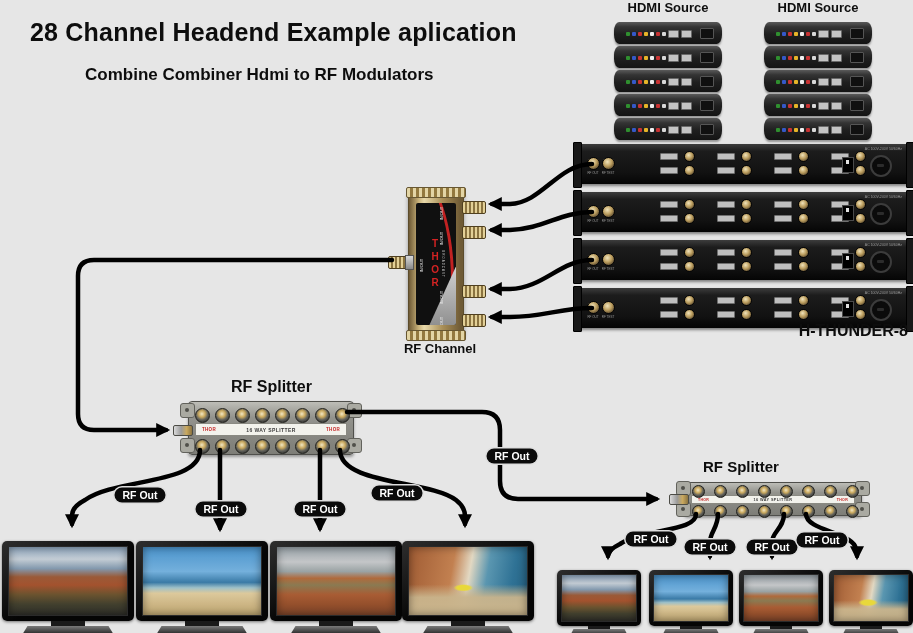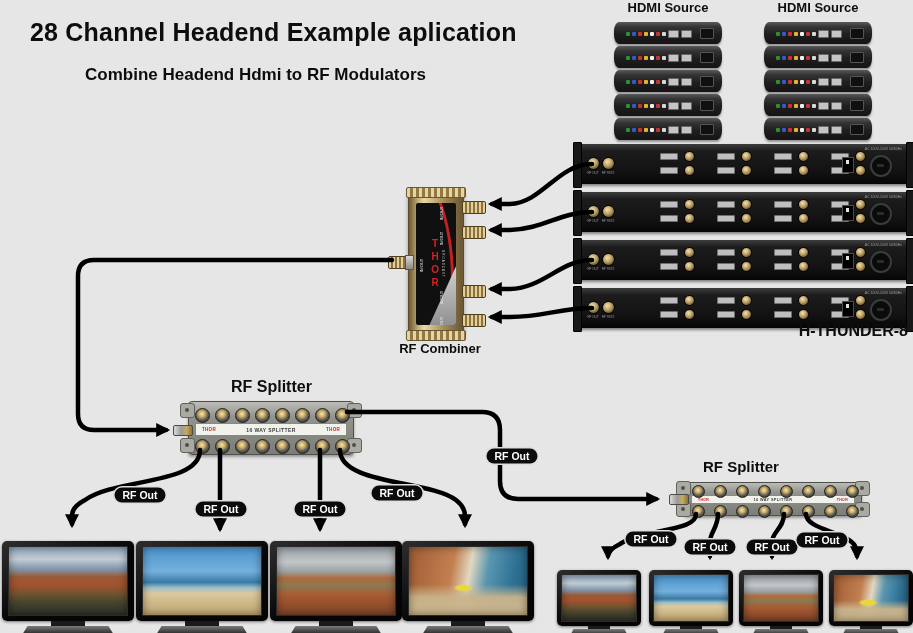--- a/index.html
+++ b/index.html
@@ -99,21 +99,21 @@
         radial-gradient(ellipse 16px 6px at 46% 60%,#e8d83a 0%,#e8d83a 40%,rgba(0,0,0,0) 62%),
         linear-gradient(180deg,rgba(0,0,0,0) 55%,rgba(201,180,140,.95) 74%,#c9b48c 100%),
         linear-gradient(100deg,#a05c34 0%,#c28050 36%,#e2d8c2 50%,#5a96b0 64%,#2f7295 84%,#245f80 100%);}
 </style>
 </head>
 <body>
 
 <div class="canvas">
 
   <div class="title">28 Channel Headend Example aplication</div>
-  <div class="subtitle">Combine Headend Hdmi to RF Modulators</div>
+  <div class="subtitle">Combine Combiner Hdmi to RF Modulators</div>
 
   <div class="stack" id="stackL" style="left:614px;top:0;">
     <div class="stack-label">HDMI Source</div>
   <div class="stb" style="top: 22px; left: 0px;">
         <div class="stb-ports">
           <span class="dot" style="background: rgb(47, 143, 47);"></span>
           <span class="dot" style="background: rgb(53, 88, 200);"></span>
           <span class="dot" style="background: rgb(200, 50, 50);"></span>
           <span class="dot" style="background: rgb(230, 180, 40);"></span>
           <span class="dot" style="background: rgb(239, 239, 239);"></span>
@@ -414,21 +414,21 @@
       <div class="cinout" style="left:-6px;top:60px;">IN/OUT</div>
     </div>
 
     <div class="fcon" style="left:53px;top:7.5px;"></div>
     <div class="fcon" style="left:53px;top:32.5px;"></div>
     <div class="fcon" style="left:53px;top:91.5px;"></div>
     <div class="fcon" style="left:53px;top:120.5px;"></div>
     <div class="fcon" style="left:-21px;top:62.5px;"></div>
     <div class="fnut" style="left:-4px;top:61.5px;"></div>
   </div>
-  <div class="seclabel" style="left:395px;top:341px;font-size:13px;width:90px;text-align:center;">RF Combiner</div>
+  <div class="seclabel" style="left:395px;top:341px;font-size:13px;width:90px;text-align:center;">RF Channel</div>
 
   <div class="seclabel" style="left:231px;top:378px;font-size:16px;">RF Splitter</div>
   <div class="splitter" id="spl1" style="left:188px;top:401px;width:164px;height:52px;">
     <div class="ear" style="left:-9px;top:1px;"></div>
     <div class="ear" style="left:-9px;bottom:1px;"></div>
     <div class="ear" style="right:-9px;top:1px;"></div>
     <div class="ear" style="right:-9px;bottom:1px;"></div>
     <div class="sstrip" style="top:21px;height:13px;">
       <span class="thor">THOR</span>
       <span class="mark">16 WAY SPLITTER</span>

